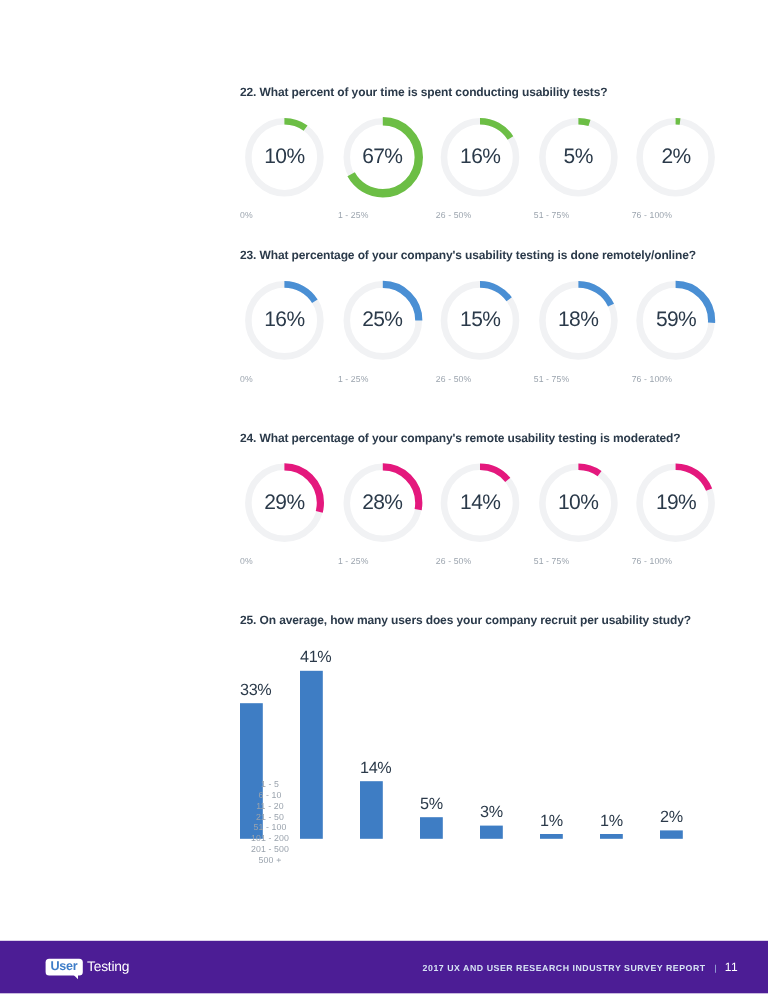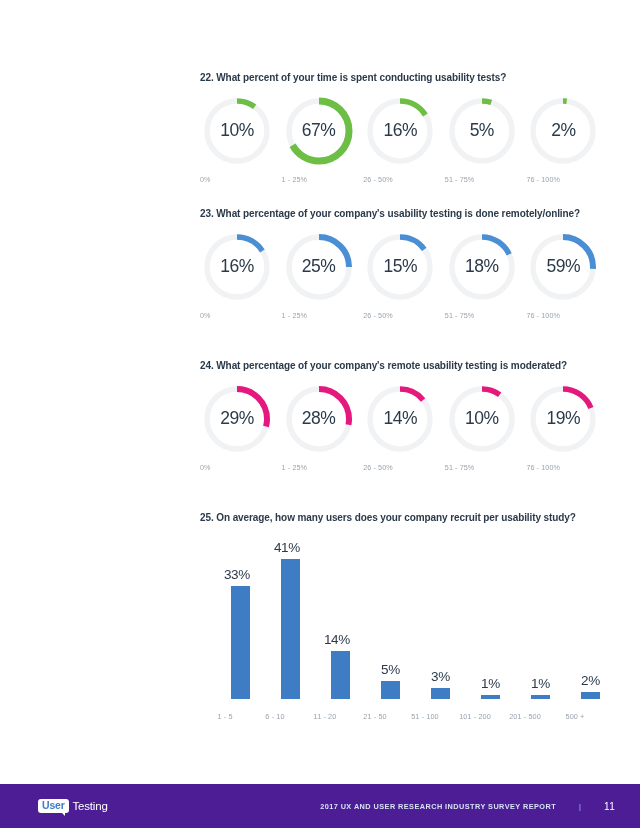--- a/index.html
+++ b/index.html
@@ -66,35 +66,36 @@
     width: 400px; height: 163px;
     display: flex;
     align-items: flex-end;
   }
   .bar-cell {
     width: 50px;
     height: 100%;
     display: flex;
     flex-direction: column;
     justify-content: flex-end;
-    align-items: flex-end;
+    align-items: flex-start;
     position: relative;
   }
   .bar-val {
     font-size: 13.5px;
     color: #2b3a4a;
     letter-spacing: -0.3px;
     margin-bottom: 4px;
   }
   .bar-rect { width: 19px; background: #3E7DC4; }
   .bar-axis {
     position: absolute;
     left: 0; bottom: 0;
     width: 400px;
     display: flex;
+    flex-direction: column;
   }
   .bar-axis span {
     width: 50px;
     text-align: center;
     font-size: 7.3px;
     color: #9aa3ad;
     letter-spacing: 0.1px;
   }
 
   
@@ -136,21 +137,21 @@
     margin-left: 4px;
     font-size: 11.5px;
     color: #ffffff;
     letter-spacing: -0.2px;
   }
   .footer-right {
     position: absolute;
     right: 25px;
     display: flex;
     align-items: center;
-    gap: 23px;
+    gap: 7px;
   }
   .footer-text {
     font-size: 7.3px;
     font-weight: bold;
     color: #d7e4f5;
     letter-spacing: 0.45px;
   }
   .footer-sep { font-size: 7.3px; color: #a9c6e8; }
   .footer-page {
     font-size: 10px;

